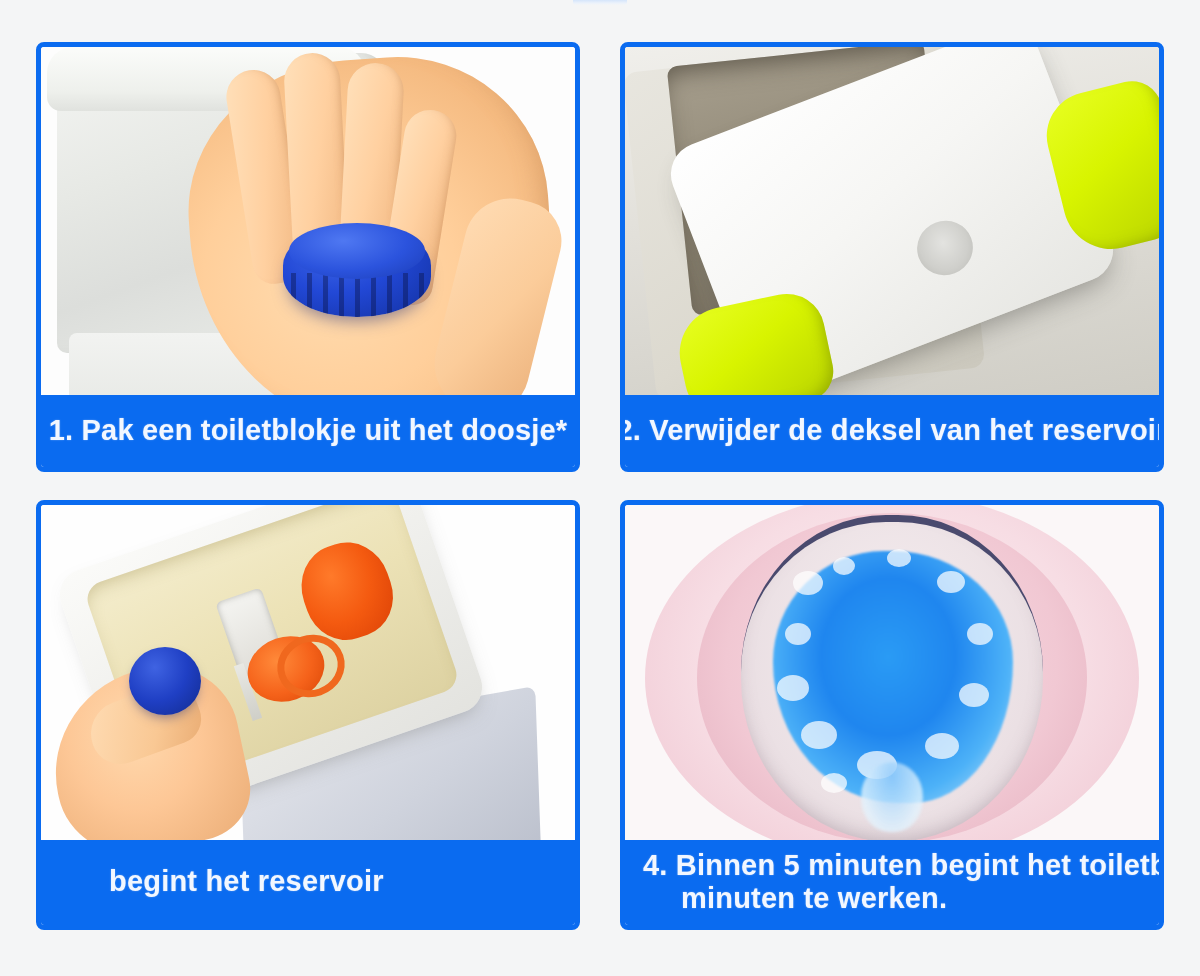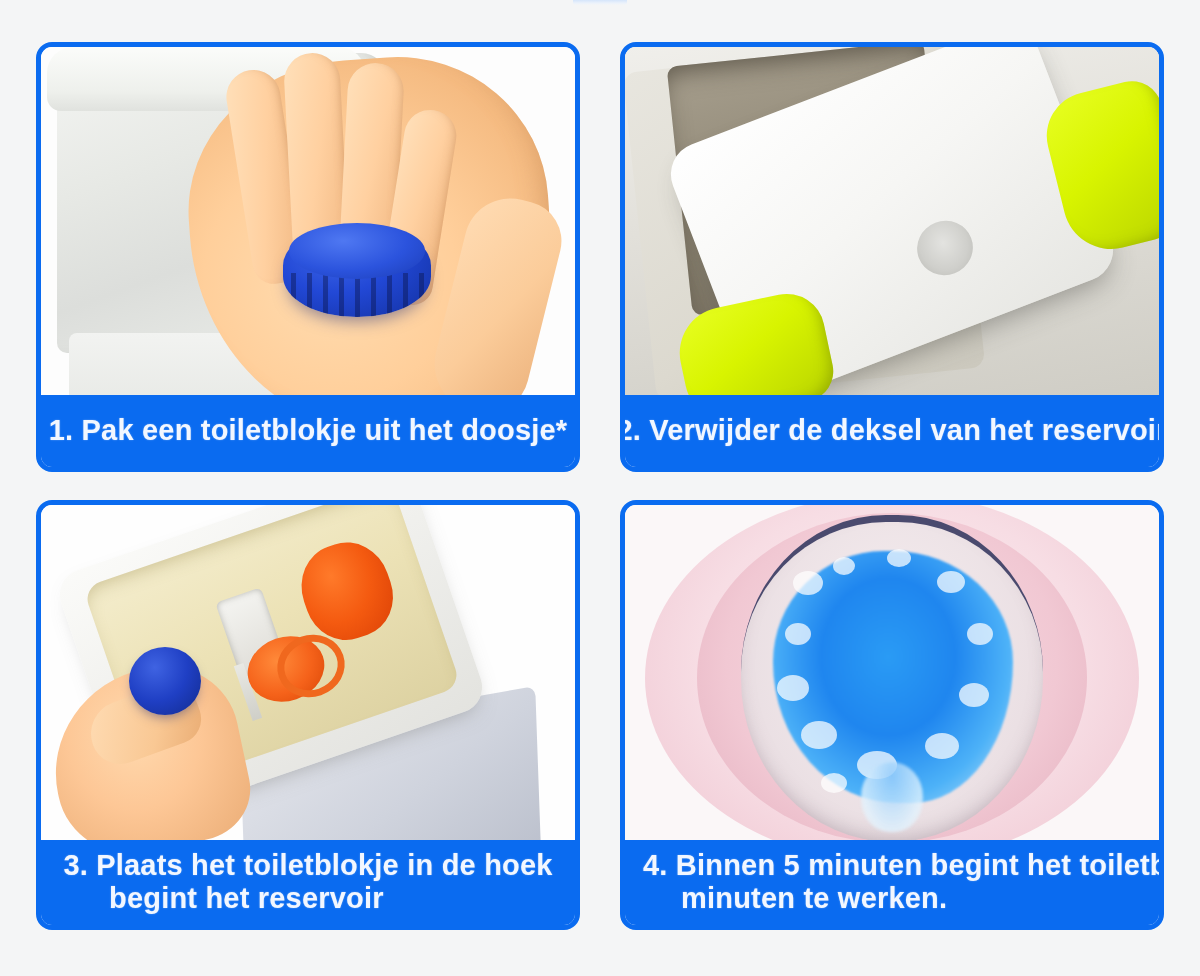--- a/index.html
+++ b/index.html
@@ -37,21 +37,21 @@
     display: grid;
     grid-template-columns: 544px 544px;
     grid-template-rows: 430px 430px;
     column-gap: 40px;
     row-gap: 28px;
   }
 
   .step-card {
     position: relative;
     border: 5px solid #0a6bf0;
-    border-radius: 16px;
+    border-radius: 8px;
     background: #ffffff;
     overflow: hidden;
     display: flex;
     flex-direction: column;
     box-sizing: border-box;
   }
 
   .photo {
     position: relative;
     flex: 1 1 auto;
@@ -433,21 +433,20 @@
       <div class="float"></div>
       <div class="valve-tower"></div>
       <div class="valve-stem"></div>
       <div class="flapper"></div>
       <div class="flapper-ring"></div>
       <div class="hand"></div>
       <div class="fingers"></div>
       <div class="block3"></div>
     </div>
     <div class="caption two-line centered-first">
-      <span class="ln ln1">3. Plaats het toiletblokje in de hoek</span>
       <span class="ln ln2">begint het reservoir</span>
     </div>
   </div>
 
   <div class="step-card">
     <div class="photo p4">
       <div class="seat-outer"></div>
       <div class="seat-inner"></div>
       <div class="rim"></div>
       <div class="water"></div>

